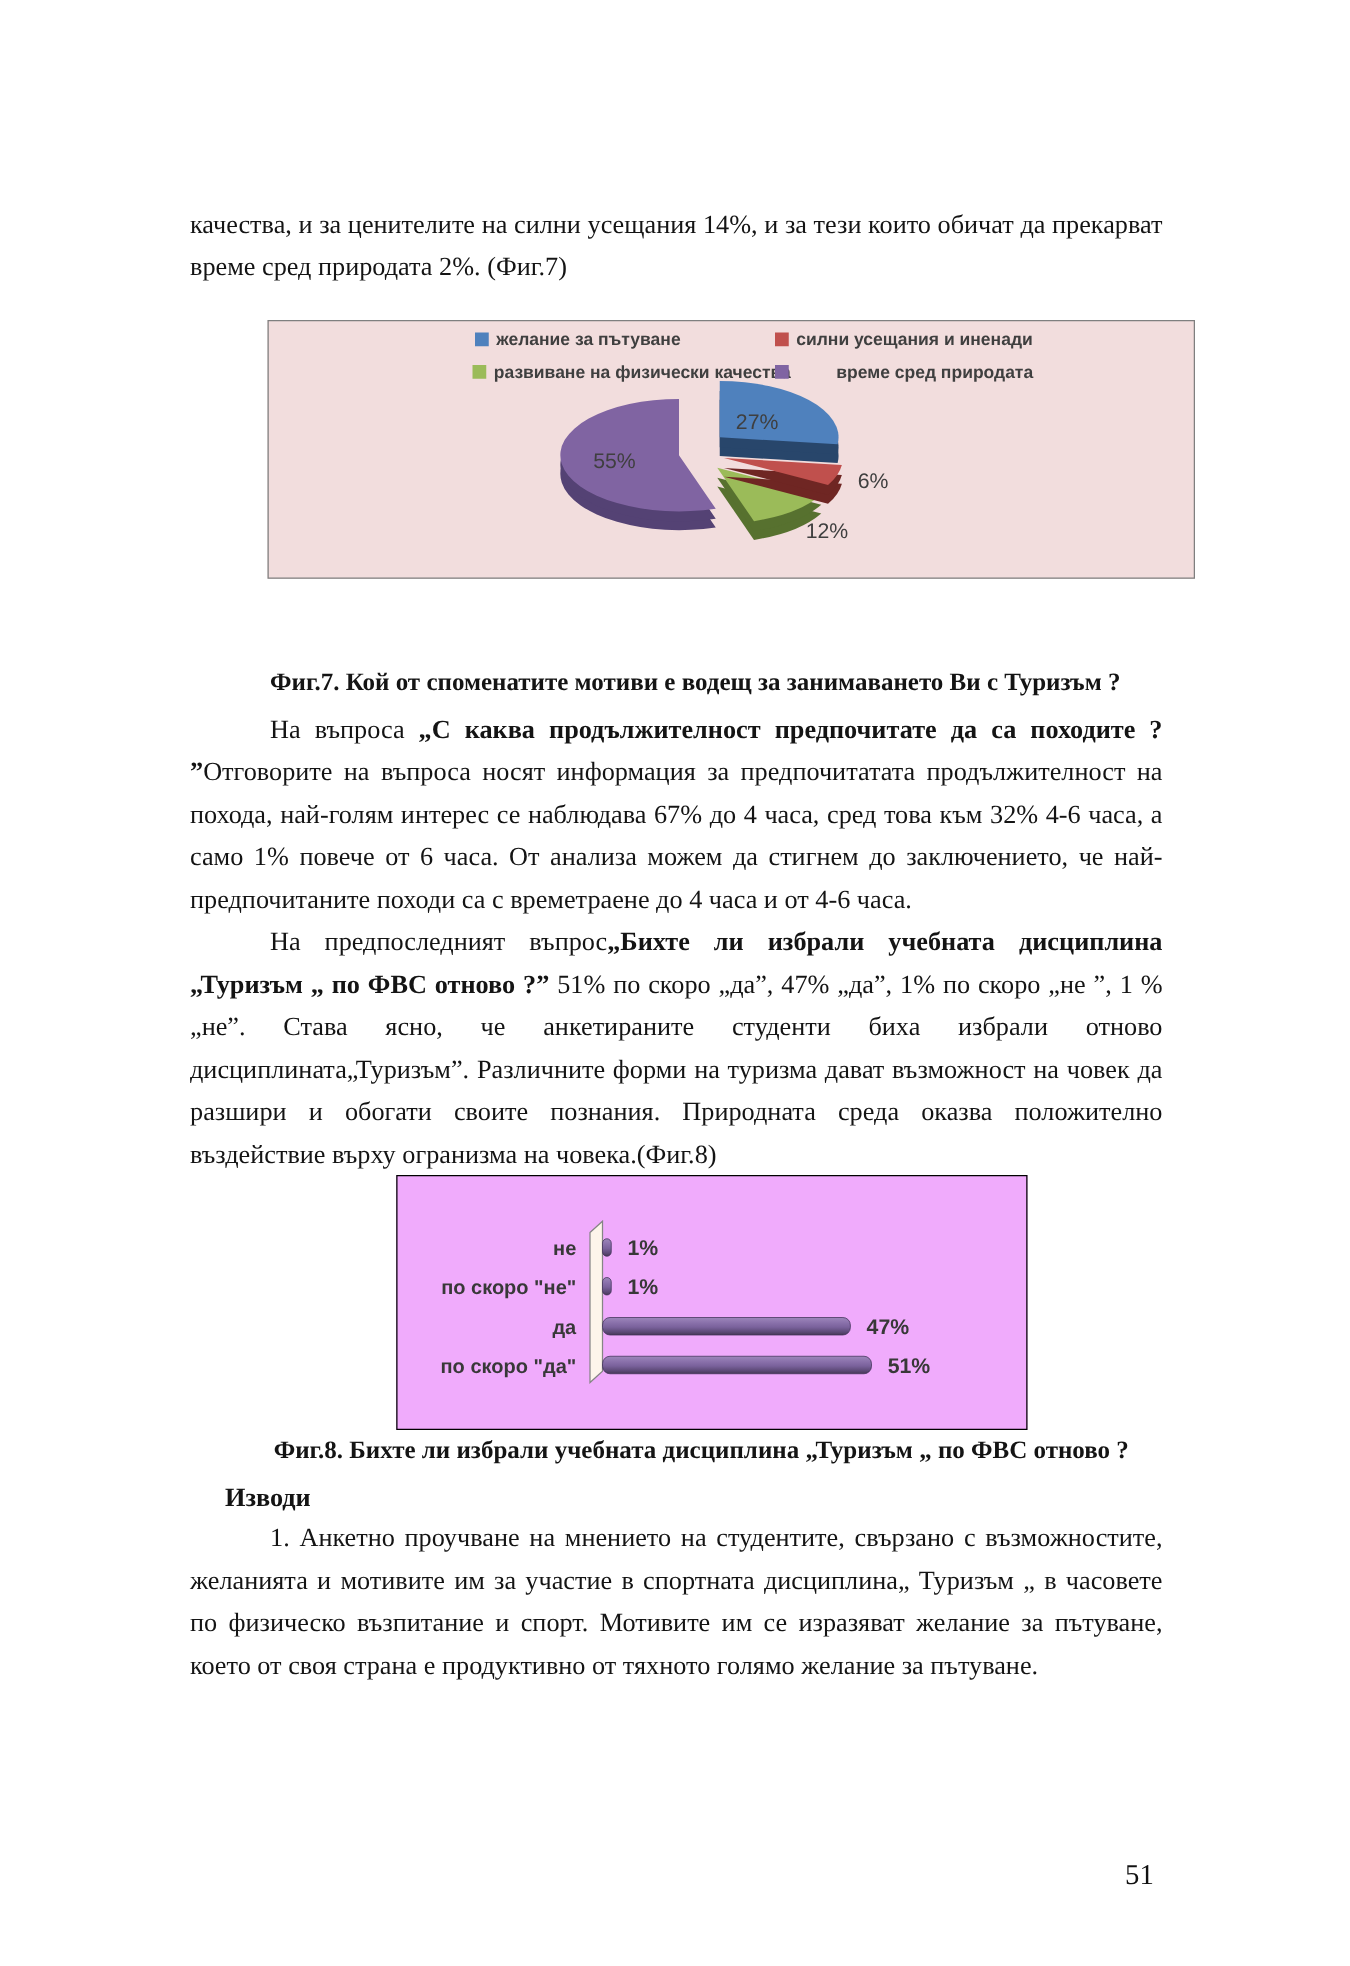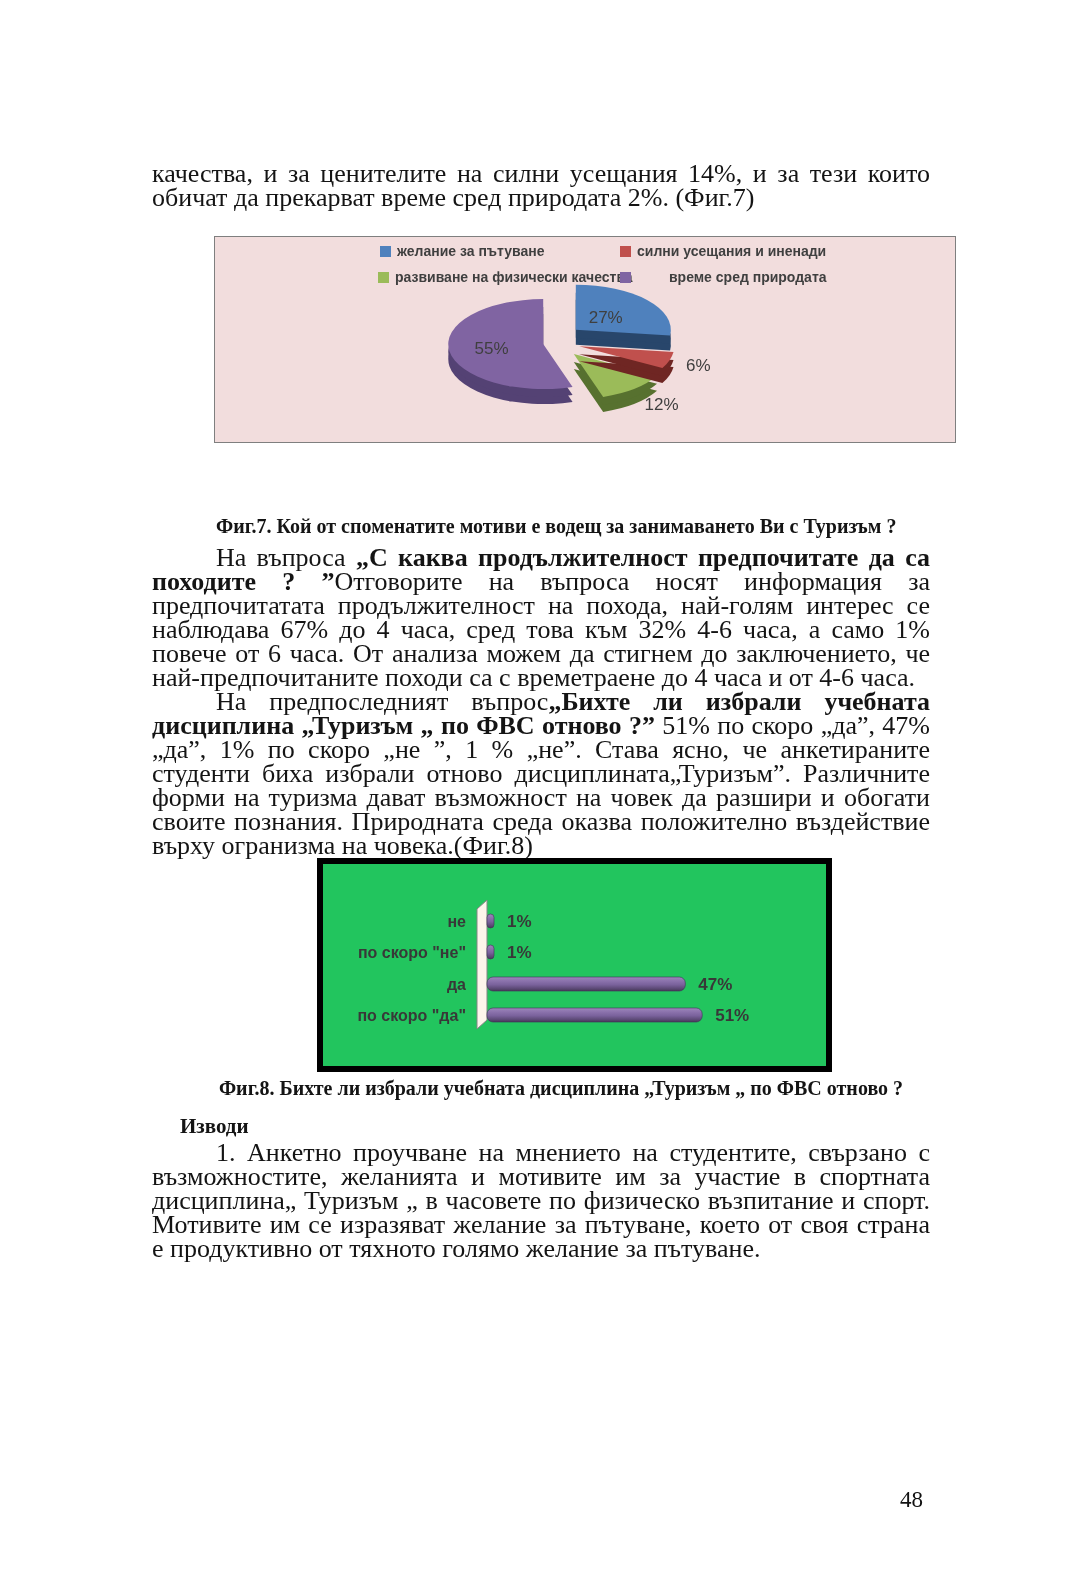--- a/index.html
+++ b/index.html
@@ -3,41 +3,41 @@
 <meta charset="utf-8">
 <style>
   html,body{margin:0;padding:0;background:#ffffff;}
   .page{
     position:relative; width:1080px; height:1573px; box-sizing:border-box;
     padding:162px 150px 0 152px; background:#ffffff;
     font-family:"Liberation Serif", serif; color:#141414;
   }
   p{margin:0;}
   .body-text{
-    font-size:26px; line-height:24px; text-align:justify;
+    font-size:21px; line-height:34px; text-align:justify;
   }
   .indent{text-indent:64px;}
   .b{font-weight:bold;}
   .caption{
     font-size:20px; line-height:33px; font-weight:bold; text-align:justify;
   }
   .caption.first{margin-top:67px; text-indent:64px;}
   .caption.centered{text-align:center; padding-left:40px;}
   .heading{
     margin:8px 0 0 28px; font-size:21px; line-height:27.5px; font-weight:bold;
   }
   figure{margin:0; padding:0;}
   .chart-box{position:relative; box-sizing:content-box;}
   .pie-box{
     width:740px; height:205px; margin:26px 0 0 62px;
     background:#f2dddd; border:1px solid #7f7f7f;
   }
   .bar-box{
     width:503px; height:202px; margin:0 0 0 165px;
-    background:#22c55e; border:6px solid #000000;
+    background:#f0abfc; border:1px solid #000000;
   }
   .pie-mount{position:absolute; left:0; top:0; width:607px; height:205px;}
   .pie-legend{position:absolute; left:0; top:0; width:740px; height:60px; z-index:2;}
   .legend-item{
     position:absolute; display:flex; align-items:center; height:16px;
     font-family:"Liberation Sans", sans-serif; font-weight:bold; font-size:14px; color:#3f3f3f;
     white-space:nowrap;
     justify-content:center;
   }
   .legend-item .sw{width:11px; height:11px; display:inline-block; margin-right:6px;}
@@ -130,15 +130,15 @@
         </svg></div>
   </figure>
 
   <p class="caption centered">Фиг.8. Бихте ли избрали учебната дисциплина „Туризъм „ по ФВС отново ?</p>
 
   <p class="heading">Изводи</p>
 
   <p class="body-text indent">1. Анкетно проучване на мнението на студентите, свързано с възможностите, желанията и мотивите им за участие в спортната дисциплина„ Туризъм „ в часовете по физическо възпитание и спорт. Мотивите им се изразяват желание за пътуване, което от своя страна е продуктивно от тяхното голямо желание за пътуване.</p>
 
 
-  <div class="page-number">48</div>
+  <div class="page-number">51</div>
 
 </div>
 
 </body></html>

